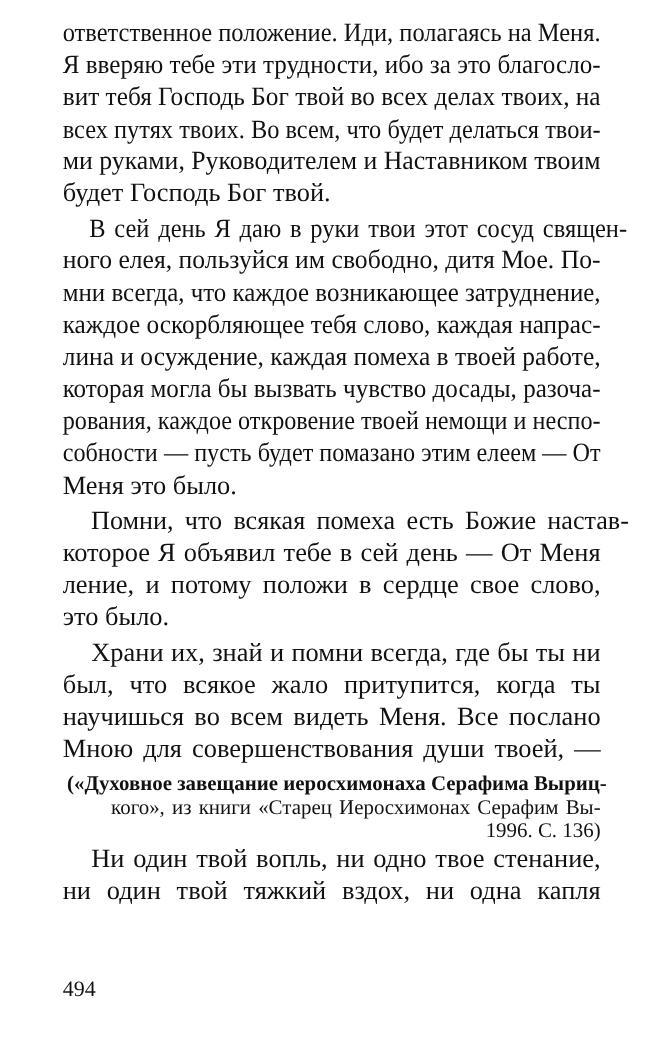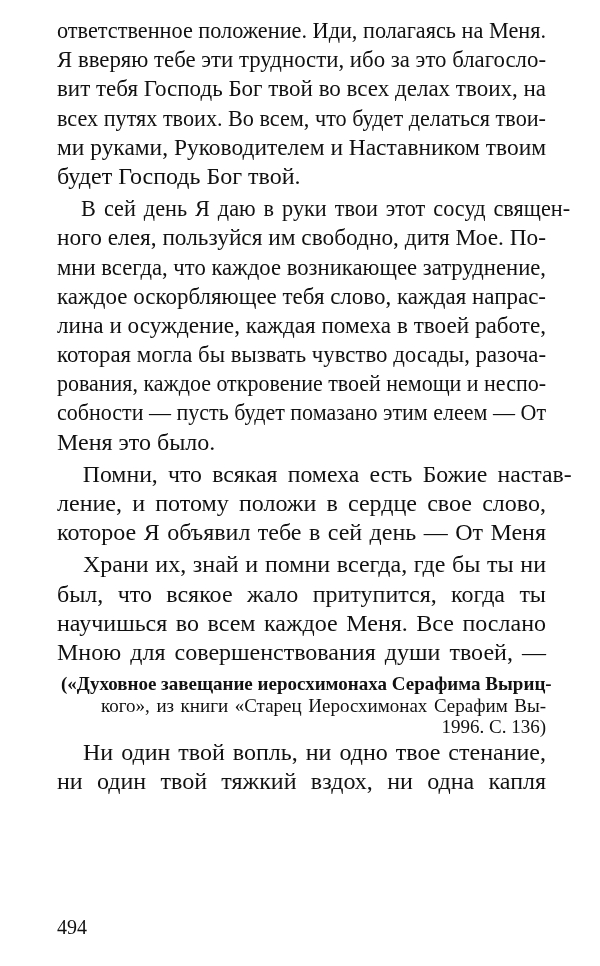--- a/index.html
+++ b/index.html
@@ -21,21 +21,21 @@
   .note { margin-top: 6px; }
   .note .line {
     font-size: 19px; line-height: 21.5px; height: 21.5px;
   }
   .note .line.first { padding-left: 4px; font-weight: bold; }
   .note .line.cont { padding-left: 44px; }
   .note .line.right { text-align-last: right; }
   .heading { margin-top: 28px; }
   .heading .line { font-weight: bold; font-size: 23px; line-height: 29px; height: 29px; }
   .pagenum {
-    position: absolute; left: 57px; top: 916px;
+    position: absolute; left: 57px; top: 888px;
     font-family: "Liberation Serif", "DejaVu Serif", serif;
     font-size: 20px; color: #111111;
   }
 </style>
 </head>
 <body>
 
 <div class="page">
 
   <div class="para">
@@ -54,28 +54,29 @@
     <span class="line" style="transform: scaleX(0.956801); width: 511.078px;">каждое оскорбляющее тебя слово, каждая напрас-</span>
     <span class="line" style="transform: scaleX(0.965032); width: 506.719px;">лина и осуждение, каждая помеха в твоей работе,</span>
     <span class="line" style="transform: scaleX(0.950264); width: 514.594px;">которая могла бы вызвать чувство досады, разоча-</span>
     <span class="line" style="transform: scaleX(0.915757); width: 533.984px;">рования, каждое откровение твоей немощи и неспо-</span>
     <span class="line" style="transform: scaleX(0.91718); width: 533.156px;">собности — пусть будет помазано этим елеем — От</span>
     <span class="line last">Меня это было.</span>
   </div>
 
   <div class="para">
     <span class="line indent" style="transform: scaleX(0.990631); width: 493.625px;">Помни, что всякая помеха есть Божие настав-</span>
+    <span class="line">которое Я объявил тебе в сей день — От Меня</span>
     <span class="line">ление, и потому положи в сердце свое слово,</span>
-    <span class="line">которое Я объявил тебе в сей день — От Меня</span>
+    <span class="line last">это было.</span>
   </div>
 
   <div class="para">
     <span class="line indent">Храни их, знай и помни всегда, где бы ты ни</span>
     <span class="line">был, что всякое жало притупится, когда ты</span>
-    <span class="line">научишься во всем каждое Меня. Все послано</span>
+    <span class="line">научишься во всем видеть Меня. Все послано</span>
     <span class="line">Мною для совершенствования души твоей, —</span>
   </div>
 
   <div class="note">
     <span class="line first">(«Духовное завещание иеросхимонаха Серафима Выриц-</span>
     <span class="line cont">кого», из книги «Старец Иеросхимонах Серафим Вы-</span>
     <span class="line right">1996. С. 136)</span>
   </div>
 
 

